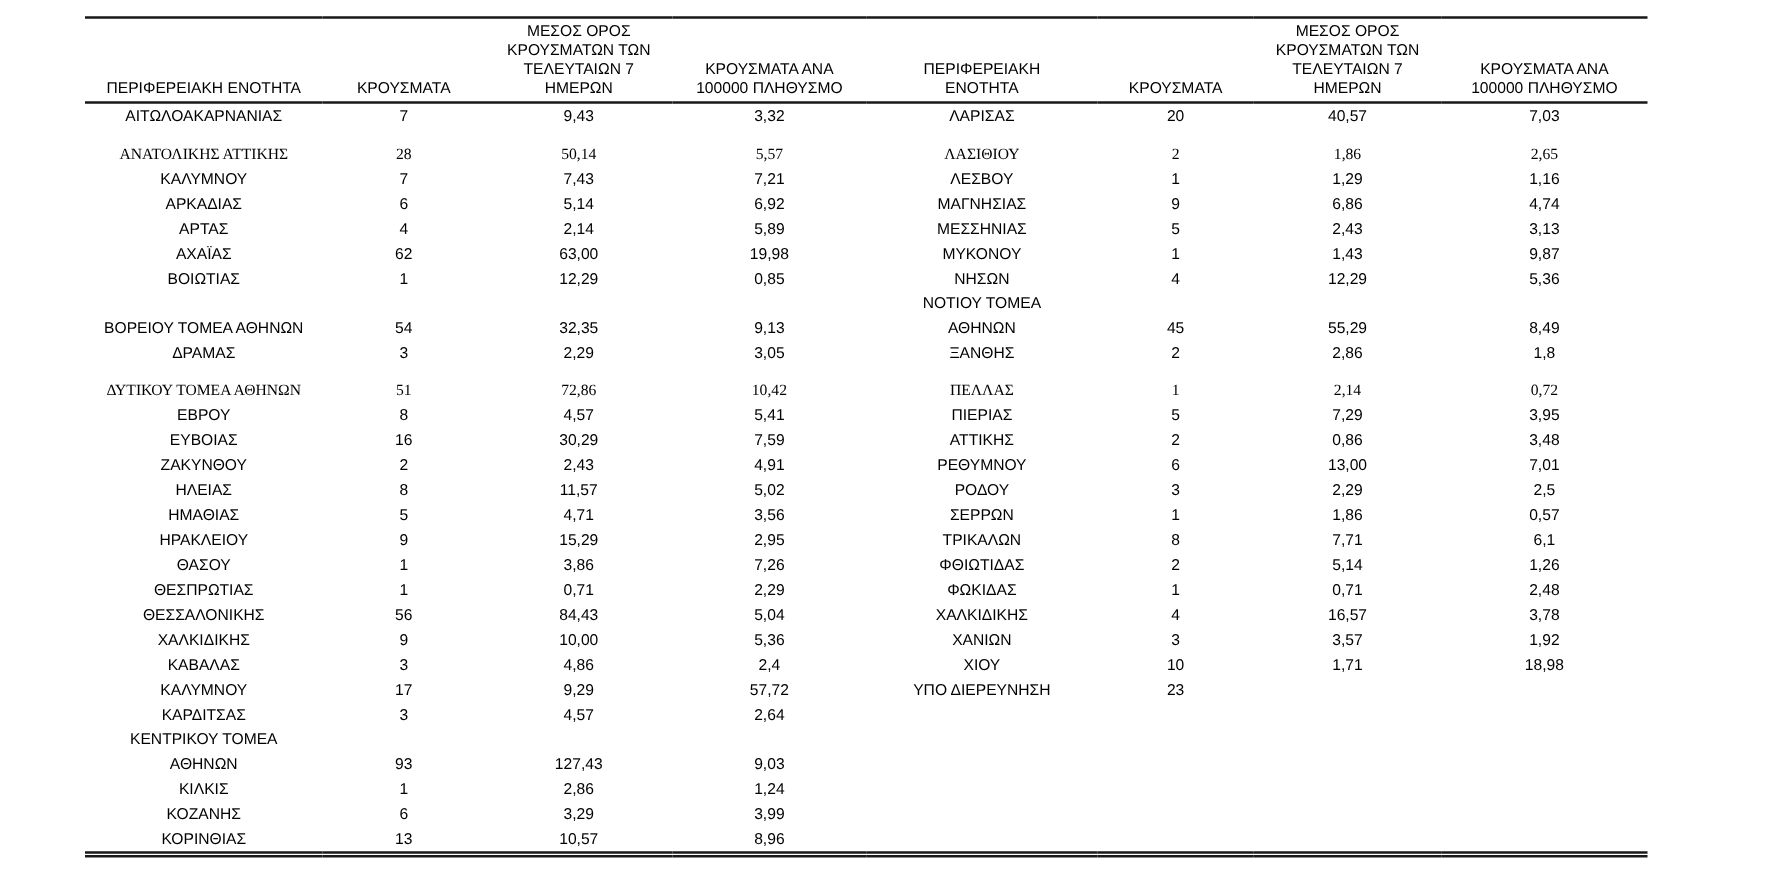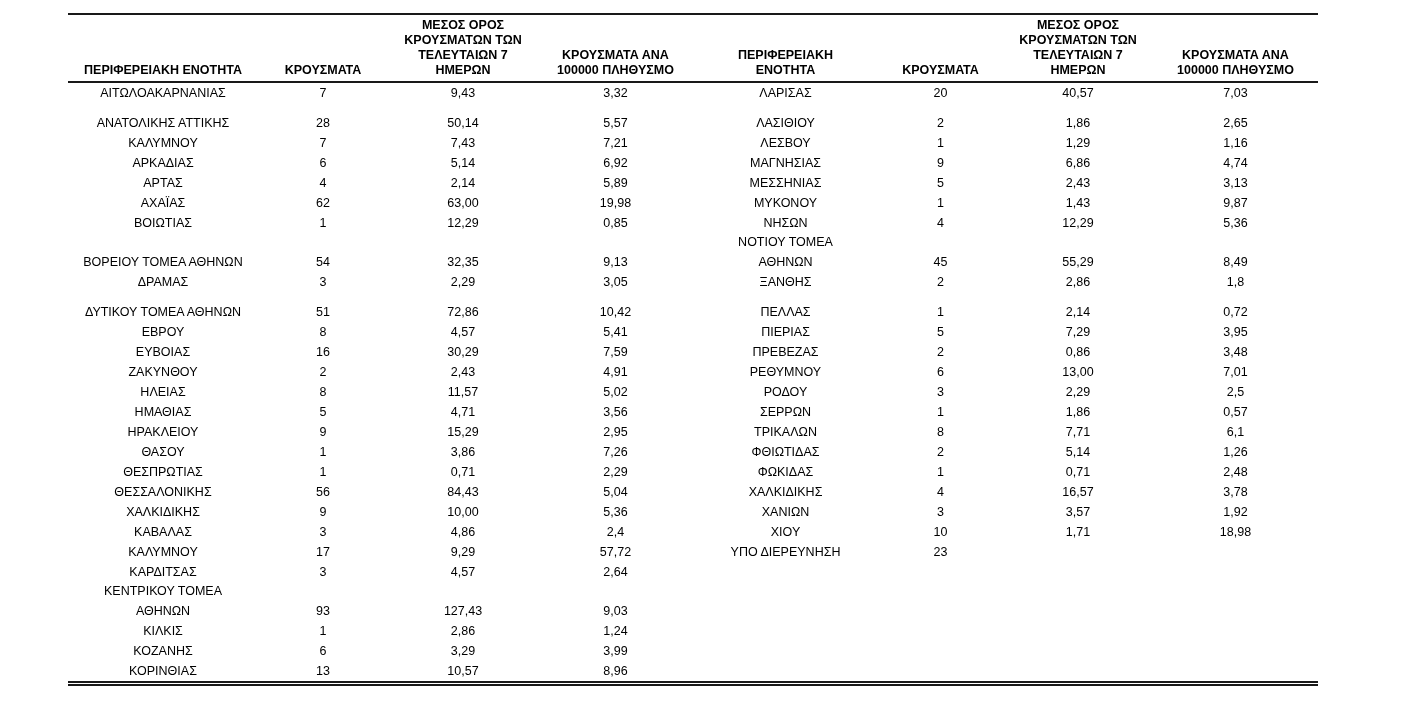--- a/index.html
+++ b/index.html
@@ -13,41 +13,41 @@
   }
   table.cases {
     position:absolute; left:68px; top:13px;
     width:1250px;
     border-collapse:collapse;
     table-layout:fixed;
     border-top:2px solid #191919;
     border-bottom:5px double #191919;
   }
   table.cases thead th {
-    font-weight:bold;
+    font-weight:normal;
     font-size:12.5px;
     line-height:15px;
     text-align:center;
     vertical-align:bottom;
     padding:3px 0 3px;
     border-bottom:2px solid #191919;
     white-space:pre-line;
     margin-top:20px;
   }
   table.cases tbody td {
     font-size:12.5px;
     line-height:19.5px;
     height:20px;
     text-align:center;
     vertical-align:bottom;
     padding:0;
     white-space:pre-line;
     overflow:hidden;
   }
-  table.cases tbody tr.gap td { padding-top:10px; }
+  table.cases tbody tr.gap td { padding-top:10px;font-family:Liberation Serif, serif; }
 </style>
 </head>
 <body>
 
 <div class="page">
   <table class="cases">
     <colgroup>
       <col style="width:190px">
         <col style="width:130px">
         <col style="width:150px">
@@ -188,21 +188,21 @@
           <td>ΠΙΕΡΙΑΣ</td>
           <td>5</td>
           <td>7,29</td>
           <td>3,95</td>
         </tr>
         <tr>
           <td>ΕΥΒΟΙΑΣ</td>
           <td>16</td>
           <td>30,29</td>
           <td>7,59</td>
-          <td>ΠΡΕΒΕΖΑΣ</td>
+          <td>ΑΤΤΙΚΗΣ</td>
           <td>2</td>
           <td>0,86</td>
           <td>3,48</td>
         </tr>
         <tr>
           <td>ΖΑΚΥΝΘΟΥ</td>
           <td>2</td>
           <td>2,43</td>
           <td>4,91</td>
           <td>ΡΕΘΥΜΝΟΥ</td>

